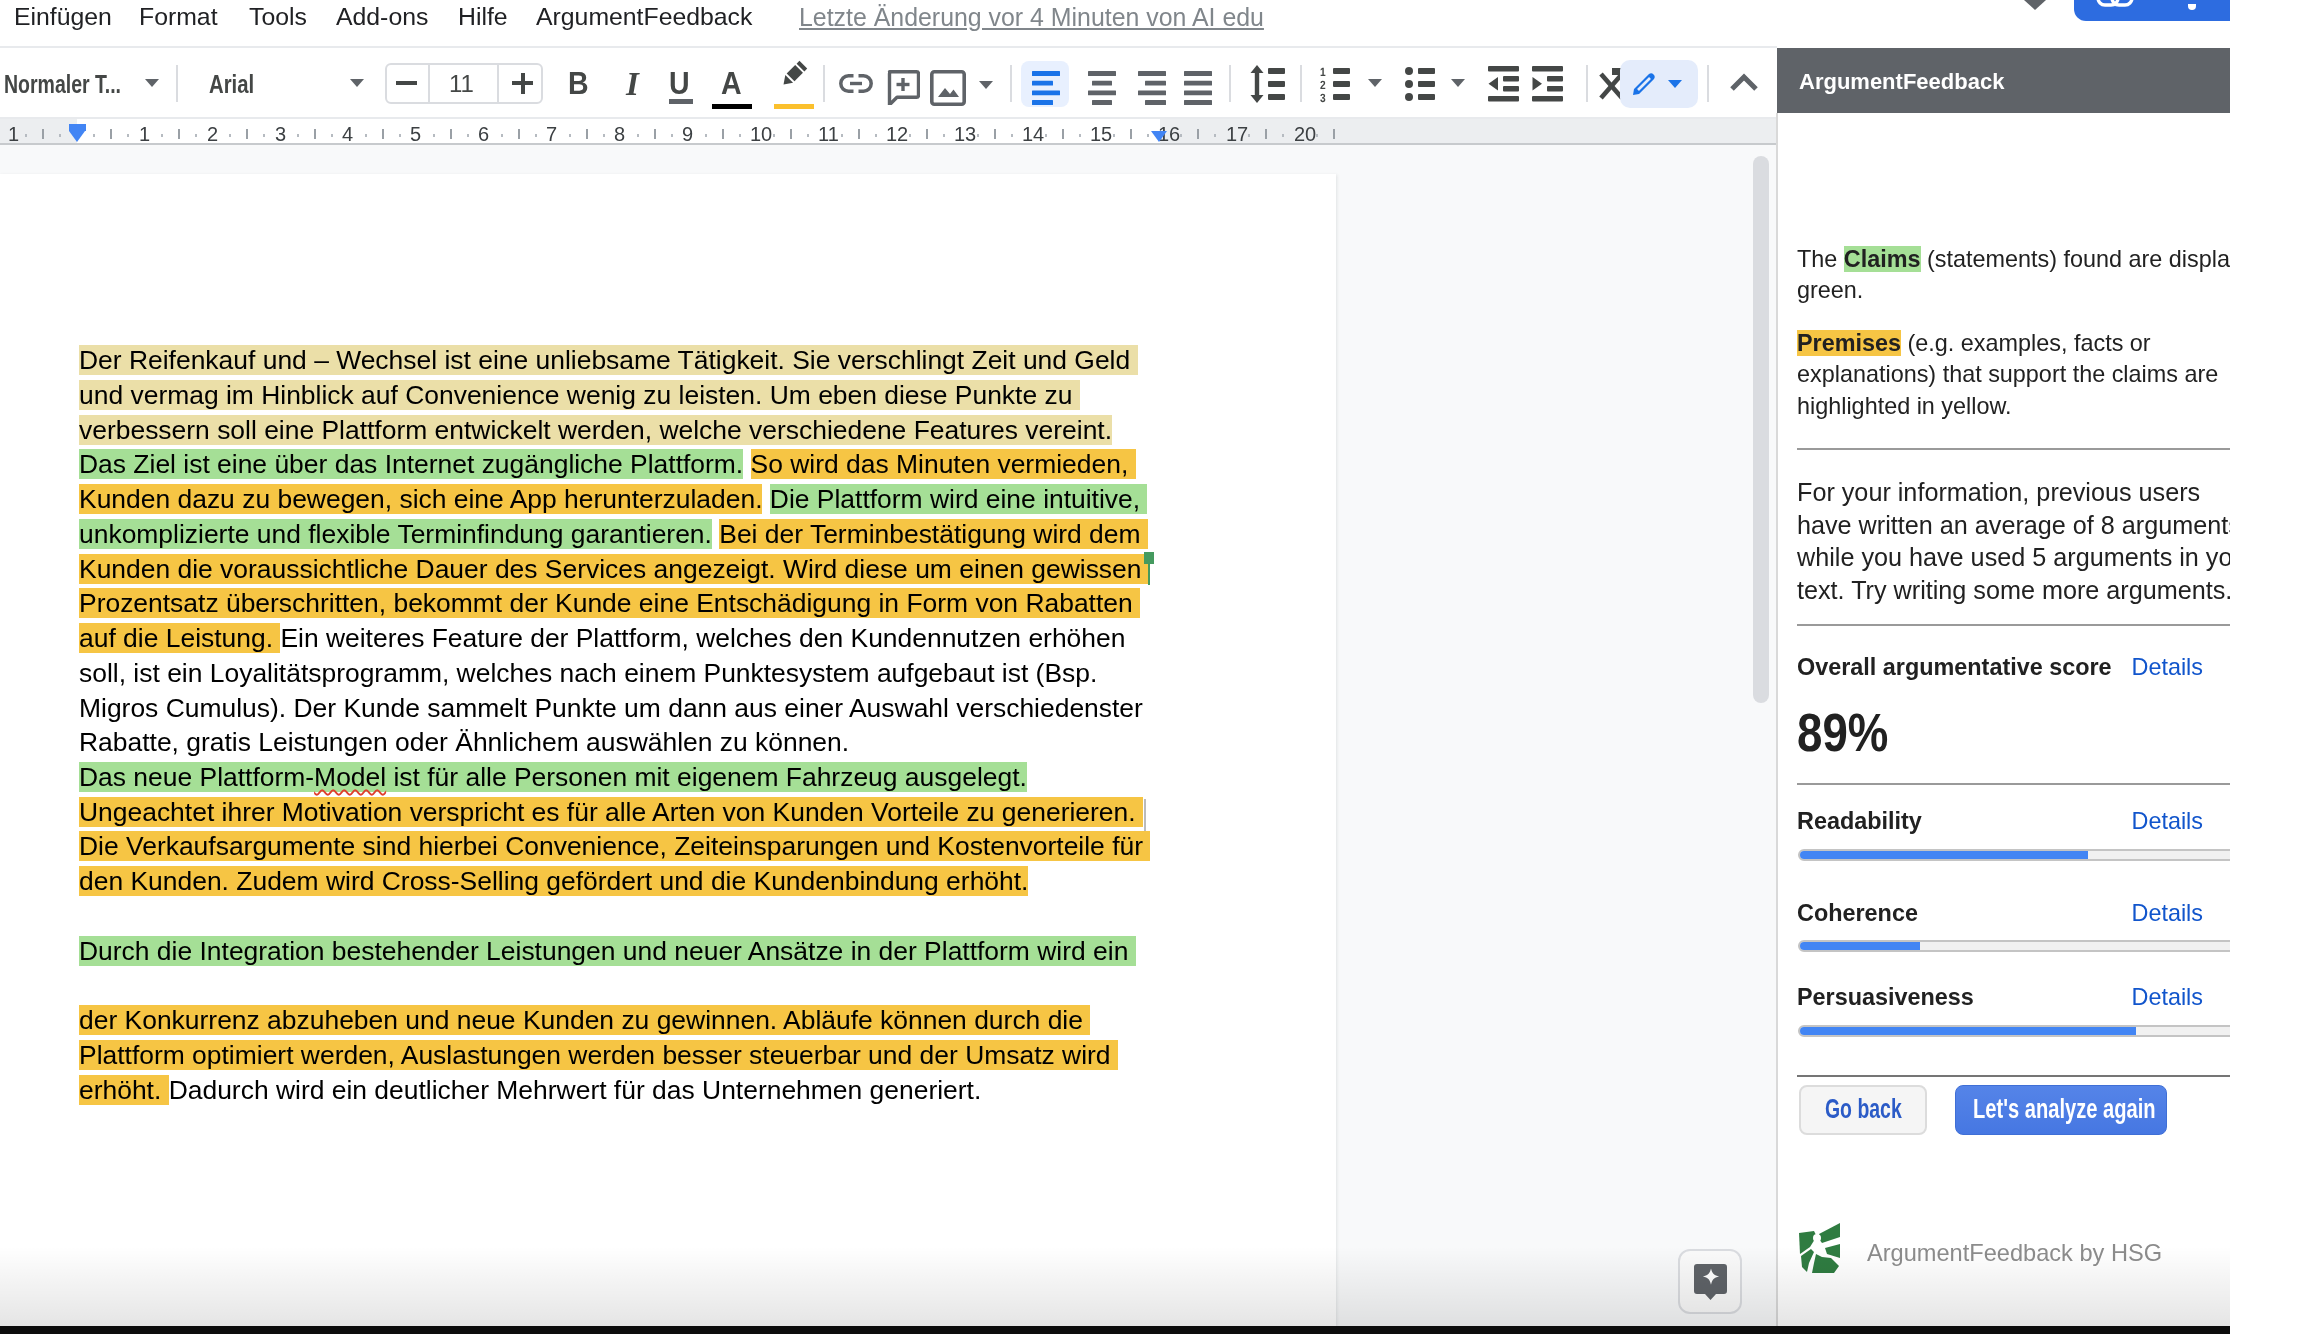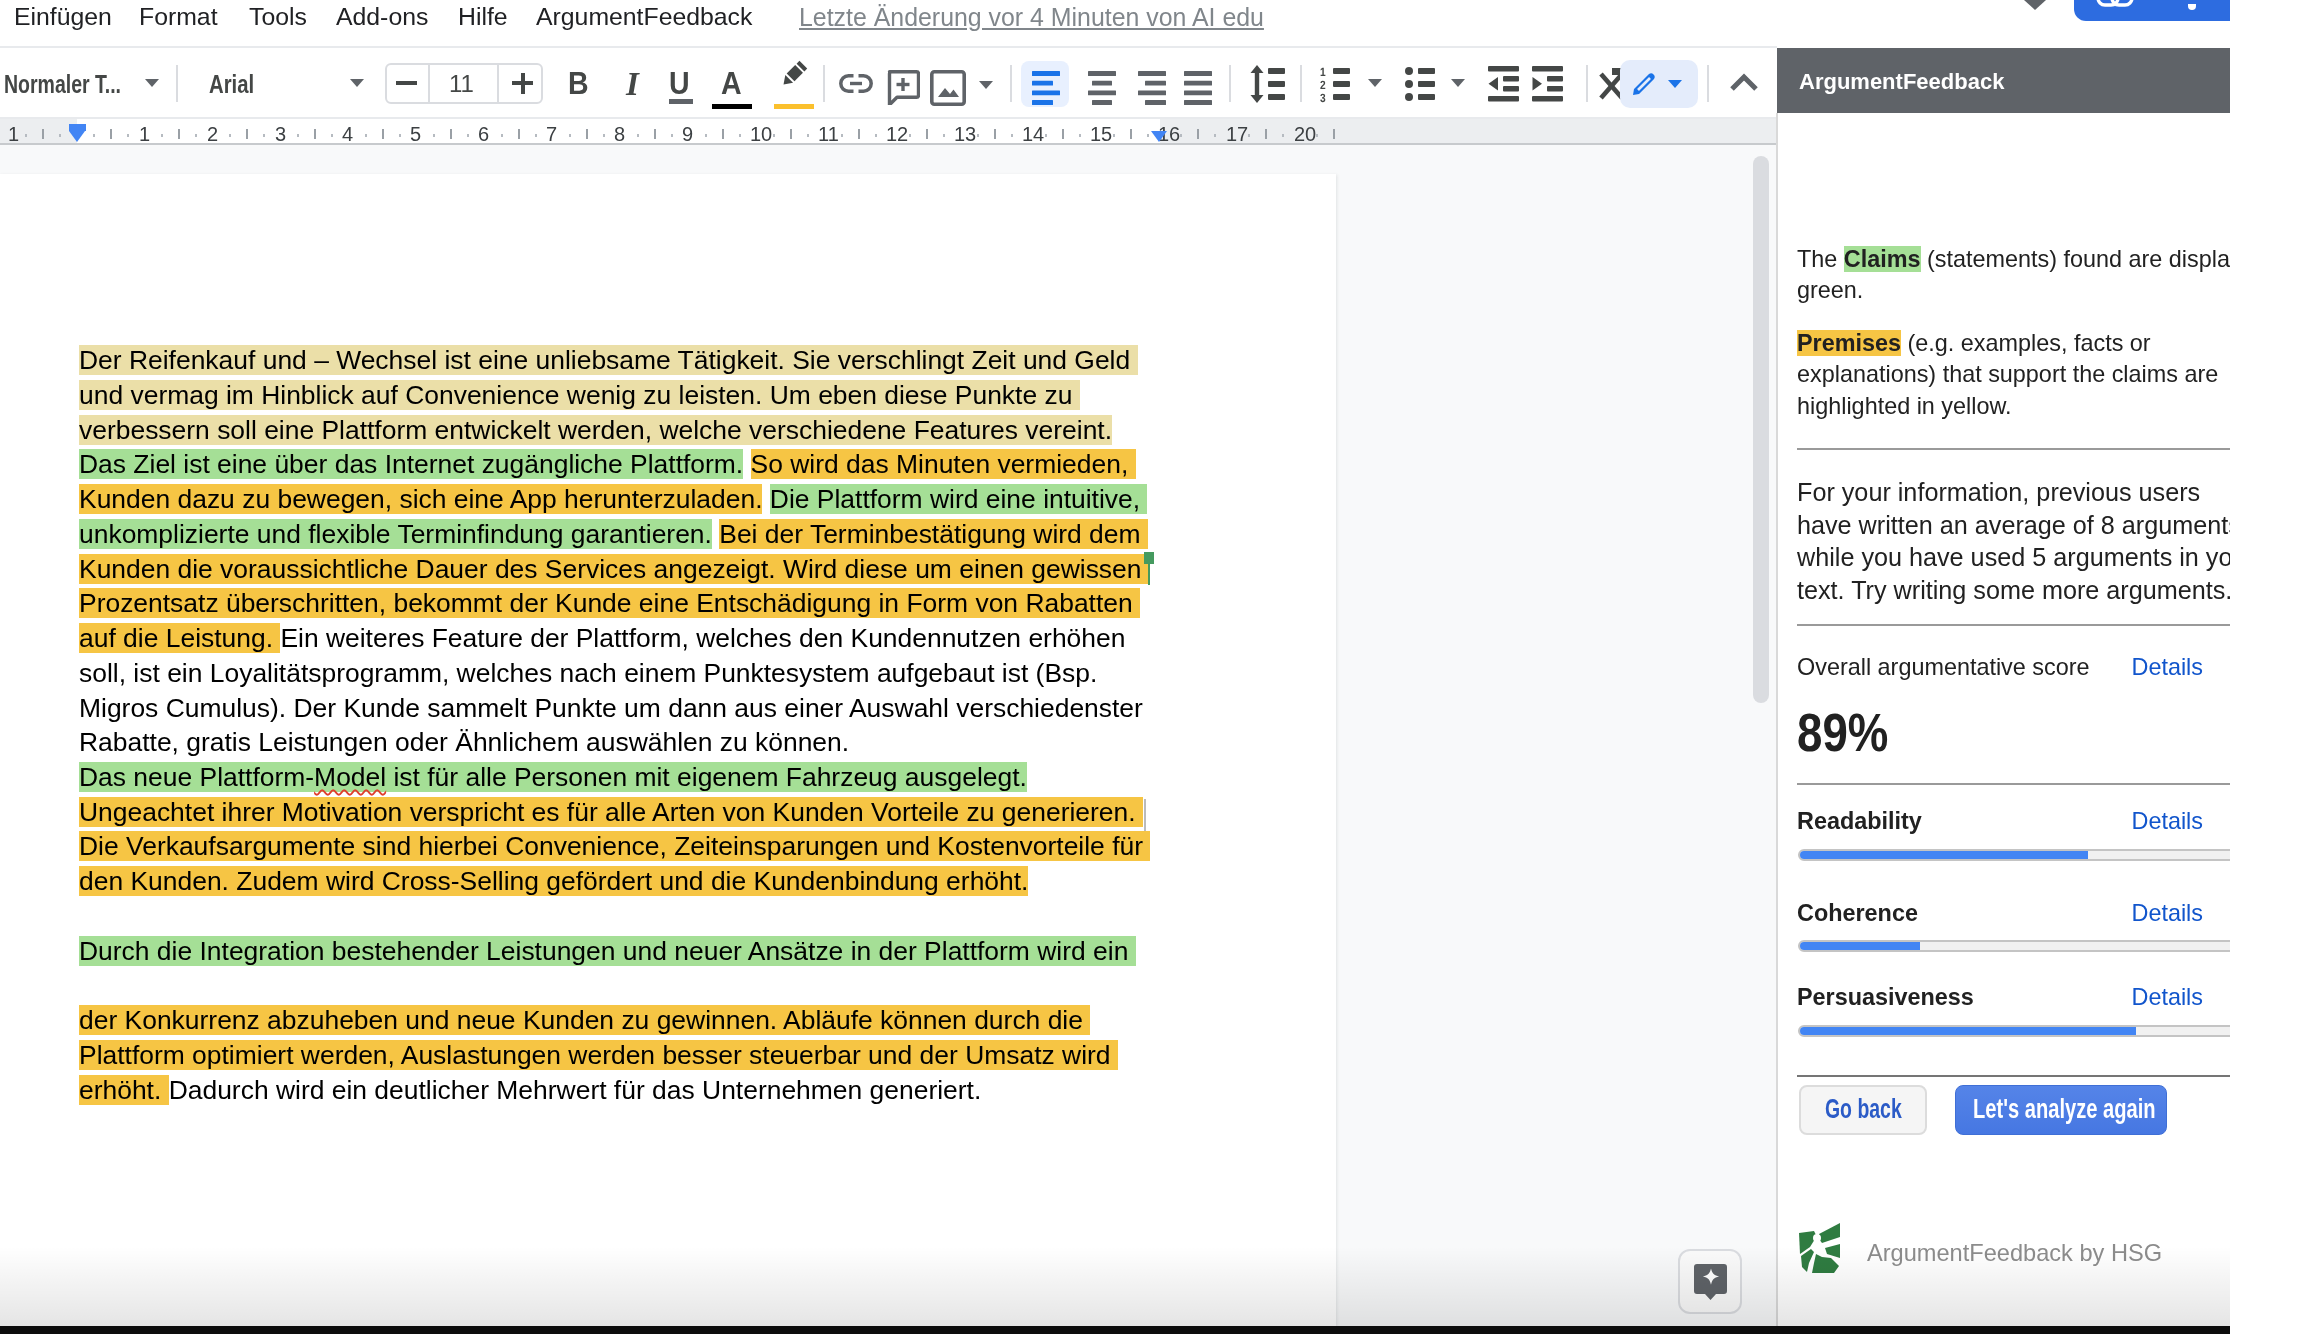--- a/index.html
+++ b/index.html
@@ -306,21 +306,21 @@
         <line x1="2" y1="2" x2="17" y2="17"></line>
         <line x1="17" y1="2" x2="2" y2="17"></line>
       </g>
     </svg>
 <div class="abs" style="left:2316px;top:48px;width:6px;height:1278px;background:#fff;border-left:2px solid #e4e4e4;box-sizing:border-box"></div>
 <div class="sbtxt" style="top:244px;font-size:23.4px;line-height:31.3px">The <b class="g">Claims</b> (statements) found are displayed in<br>green.</div>
 <div class="sbtxt" style="top:328px;font-size:23.4px;line-height:31.3px"><b class="y">Premises</b> (e.g. examples, facts or<br>explanations) that support the claims are<br>highlighted in yellow.</div>
 <div class="divider" style="top:448px"></div>
 <div class="sbtxt" style="top:476px;font-size:25.2px;font-weight:400;line-height:32.7px">For your information, previous users<br>have written an average of 8 arguments,<br>while you have used 5 arguments in your<br>text. Try writing some more arguments.</div>
 <div class="divider" style="top:624px"></div>
-<div class="sbtxt" style="top:654px;font-size:23.4px;font-weight:400">Overall argumentative score</div>
+<div class="sbtxt" style="top:654px;font-size:23.4px;font-weight:700">Overall argumentative score</div>
 <div class="details" style="top:654px">Details</div>
 <div class="sbtxt" style="top:705px;font-size:54px;line-height:54px;font-weight:700;transform:scaleX(0.845);transform-origin:left center">89%</div>
 <div class="divider" style="top:783px"></div>
 <div class="sbtxt" style="top:808px;font-size:23.4px;font-weight:700">Readability</div>
 <div class="details" style="top:808px">Details</div>
 <div class="bar" style="top:849px">
       <div class="barfill" style="width:288px"></div>
     </div>
 <div class="sbtxt" style="top:900px;font-size:23.4px;font-weight:700">Coherence</div>
 <div class="details" style="top:900px">Details</div>

